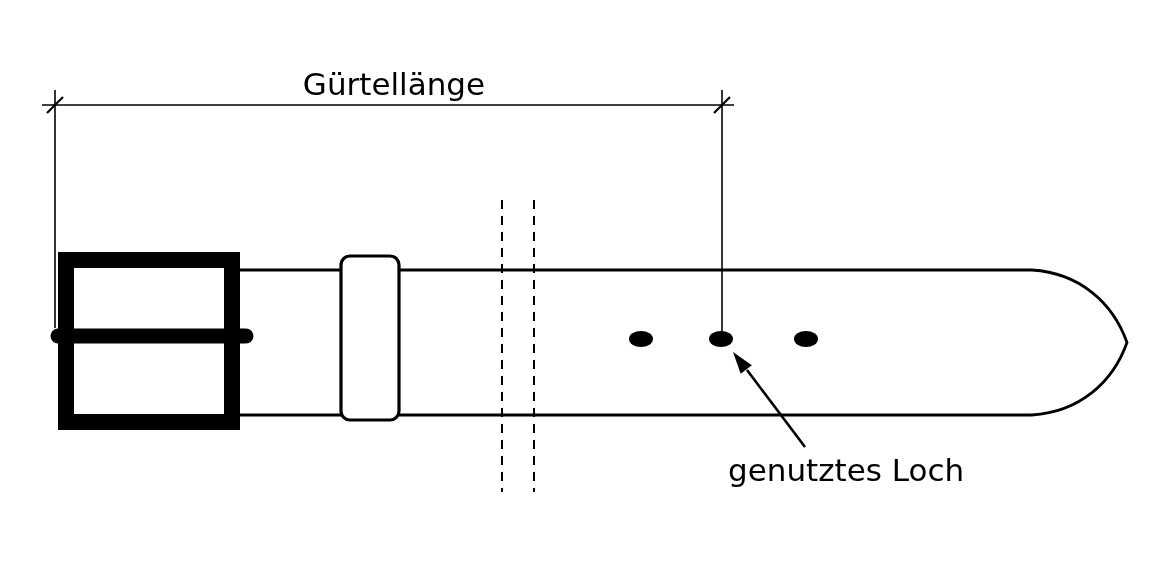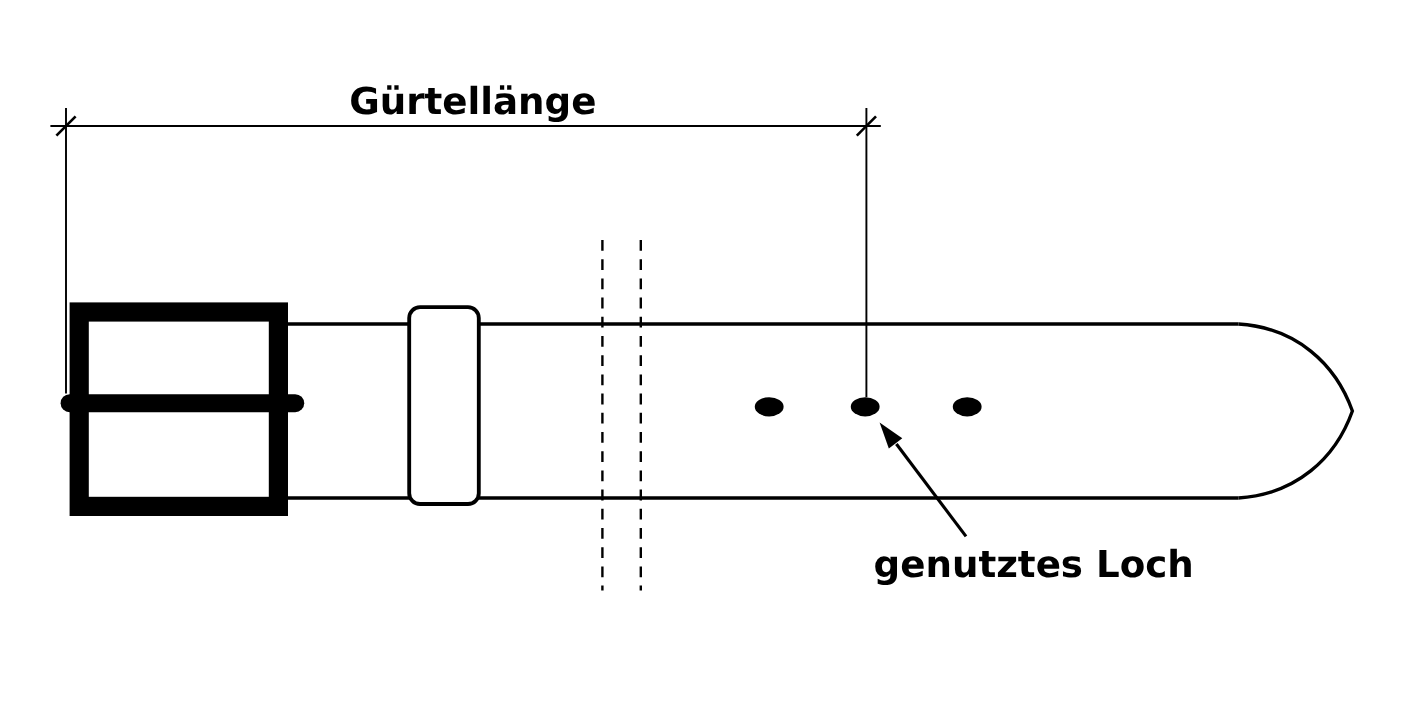--- a/index.html
+++ b/index.html
@@ -6,21 +6,20 @@
     margin: 0;
     padding: 0;
     background: #ffffff;
   }
   .stage {
     position: relative;
     width: 1172px;
     height: 588px;
     background: #ffffff;
     overflow: hidden;
-    font-weight: bold;
   }
   svg {
     display: block;
   }
   .dim-text, .note-text {
     font-family: "DejaVu Sans", sans-serif;
     font-size: 31px;
     fill: currentColor;
   }
 </style>

